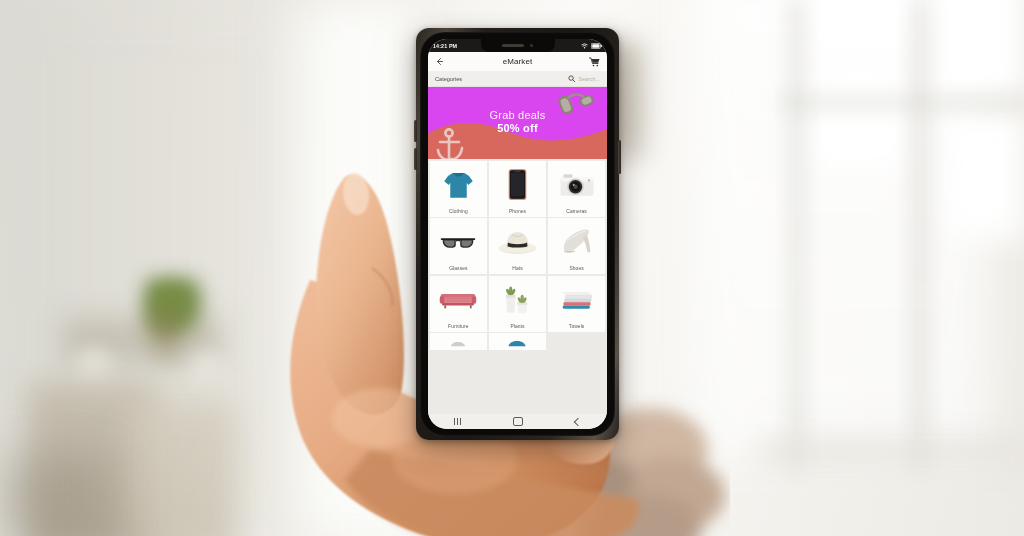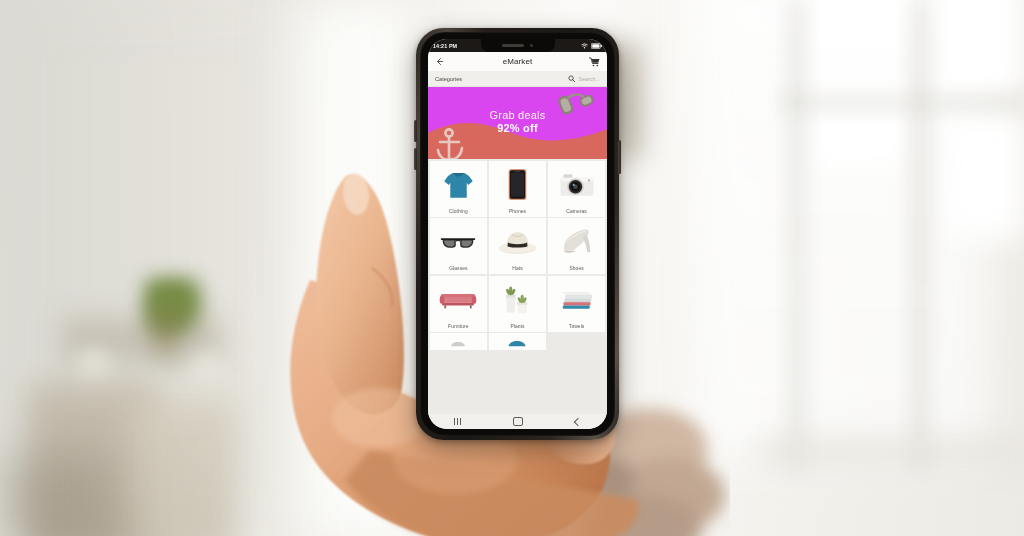--- a/index.html
+++ b/index.html
@@ -90,21 +90,21 @@
   .bg-vaseL{left:76px;top:348px;width:36px;height:40px;background:rgba(230,228,220,.85);filter:blur(9px);border-radius:50%;}
   .bg-vaseR{left:190px;top:352px;width:34px;height:34px;background:rgba(232,230,222,.8);filter:blur(9px);border-radius:50%;}
   .bg-darkL{left:0;top:455px;width:110px;height:90px;background:rgba(150,140,124,.42);filter:blur(22px);}
 
   
   #hand{position:absolute;left:250px;top:150px;width:480px;height:400px;}
 
   
   #phone{
     position:absolute;left:416px;top:28px;width:203px;height:412px;
-    border-radius:27px;
+    border-radius:13px;
     background:linear-gradient(105deg,#2c2722 0%,#4a433a 10%,#241f1b 22%,#1b1714 50%,#2a2520 78%,#5a5147 92%,#262120 100%);
     box-shadow:0 10px 26px rgba(60,45,30,.45), 0 2px 6px rgba(0,0,0,.35);
   }
   #phone-inner{
     position:absolute;left:4px;top:4px;right:4px;bottom:4px;
     border-radius:24px;background:#0c0a09;
     box-shadow:inset 0 0 2px rgba(255,255,255,.22);
   }
   #screen{
     position:absolute;left:8px;top:7px;right:8px;bottom:7px;
@@ -385,21 +385,21 @@
           <g transform="rotate(-22 21 17)">
             <rect x="4" y="2" width="12" height="19" rx="5.4" fill="#8a8177"></rect>
             <rect x="6" y="4.6" width="8" height="14" rx="4" fill="#b7aea3"></rect>
             <rect x="24" y="10" width="14" height="10.5" rx="5" fill="#8a8177"></rect>
             <rect x="26" y="12" width="10" height="6.6" rx="3.2" fill="#b7aea3"></rect>
             <path d="M14 6 C 22 3, 28 7, 30 11" stroke="#9a9288" stroke-width="2.4" fill="none"></path>
           </g>
         </svg>
         <div class="banner-txt">
           <div class="bt1">Grab deals</div>
-          <div class="bt2">92% off</div>
+          <div class="bt2">50% off</div>
         </div>
       </div>
 
       <div class="grid-wrap">
         <div class="grid">
 
           <div class="cell">
             <div class="cell-art">
               <svg width="33" height="30" viewBox="0 0 44 40">
                 <path d="M14 4 L8 8 L3 15 L9 20 L11 17 L11 37 L33 37 L33 17 L35 20 L41 15 L36 8 L30 4

